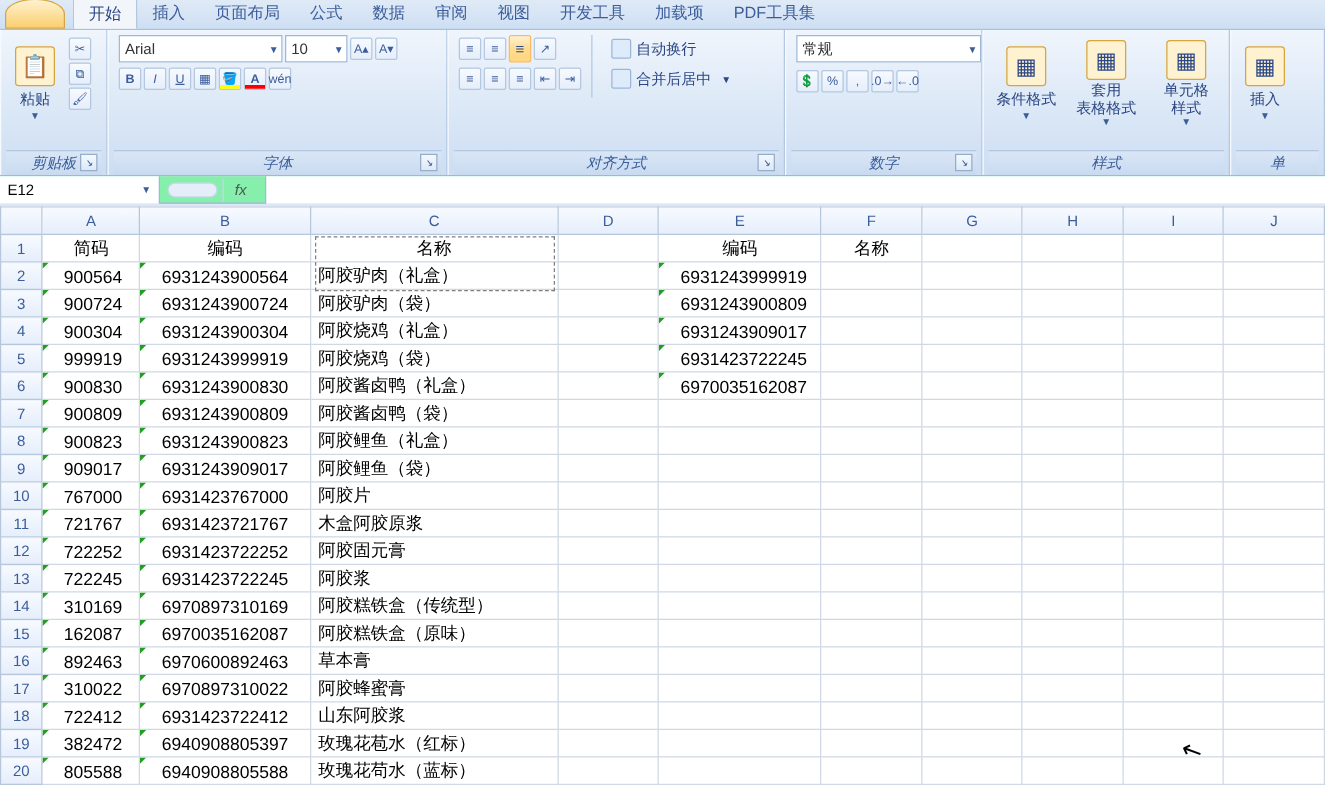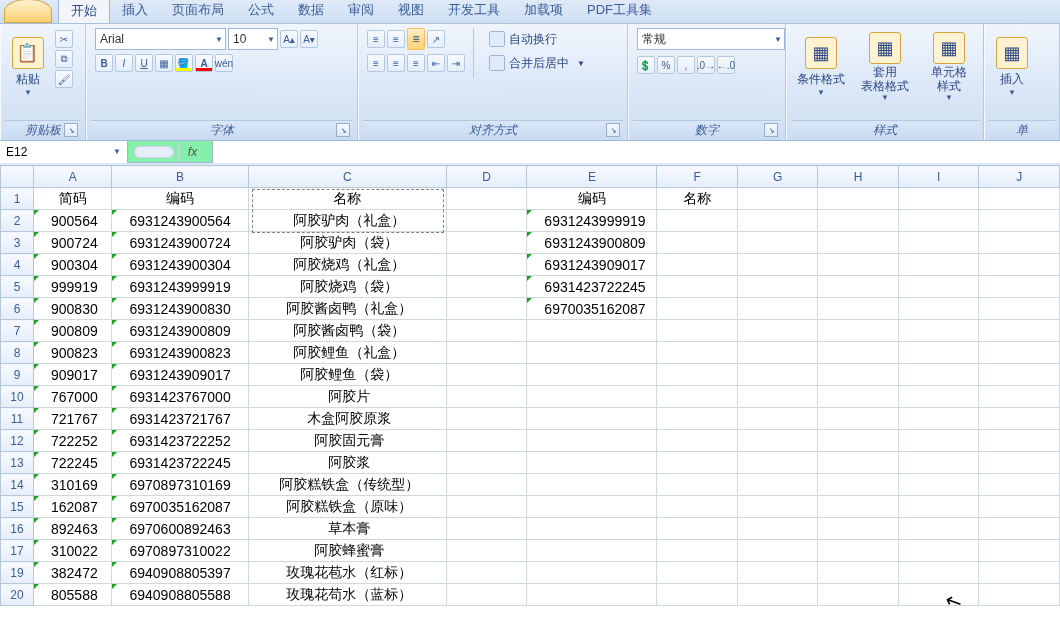--- a/index.html
+++ b/index.html
@@ -39,21 +39,21 @@
 
 
 .grid-wrap { position:absolute; top:165px; left:0; right:0; bottom:0; background:white; overflow:hidden; }
 .grid { border-collapse:collapse; table-layout:fixed; width: 1060px; font-size:14px; }
 .grid th, .grid td { border:1px solid #d0d7e5; height:22px; padding:0 2px; white-space:nowrap; overflow:hidden; font-weight:normal; }
 .grid .colhdr th { background:linear-gradient(#f7faff,#e5eefb); color:#3b5d9a; border-color:#b6c7dc; text-align:center; font-size:12px; }
 .grid .rowhdr { background:linear-gradient(#f7faff,#e5eefb); color:#3b5d9a; border-color:#b6c7dc; text-align:center; font-size:12px; }
 .grid .corner { background:linear-gradient(#f7faff,#e5eefb); border-color:#b6c7dc; }
 .grid .num { text-align:left; font-family:Arial; position:relative; padding-left:17px; }
 .grid .num::before { content:""; position:absolute; left:0; top:0; width:0; height:0; border-left:5px solid #20a020; border-bottom:5px solid transparent; }
-.grid .txt { text-align:center; padding-left:6px; }
+.grid .txt { text-align:left; padding-left:6px; }
 .grid .hdr { text-align:center; font-family:"SimSun"; }
 .dashsel { position:absolute; border:1px dashed #808080; pointer-events:none; }
 
 .cursor { position:absolute; right:98px; bottom:16px; font-size:20px; transform:rotate(-25deg); pointer-events:none; }
 
 
 .cA{width:76px}.cB{width:132px}.cC{width:192px}.cD{width:78px}.cE{width:126px}.cF{width:78px}.cG{width:78px}.cH{width:78px}.cI{width:78px}.cJ{width:78px}
 </style>
 </head>
 <body>
@@ -466,20 +466,33 @@
           <td class="txt">阿胶蜂蜜膏</td>
           <td class=""></td>
           <td class=""></td>
           <td class=""></td>
           <td class=""></td>
           <td class=""></td>
           <td class=""></td>
           <td class=""></td>
         </tr>
         <tr>
+          <th class="rowhdr">18</th>
+          <td class="num">722412</td>
+          <td class="num">6931423722412</td>
+          <td class="txt">山东阿胶浆</td>
+          <td class=""></td>
+          <td class=""></td>
+          <td class=""></td>
+          <td class=""></td>
+          <td class=""></td>
+          <td class=""></td>
+          <td class=""></td>
+        </tr>
+        <tr>
           <th class="rowhdr">19</th>
           <td class="num">382472</td>
           <td class="num">6940908805397</td>
           <td class="txt">玫瑰花苞水（红标）</td>
           <td class=""></td>
           <td class=""></td>
           <td class=""></td>
           <td class=""></td>
           <td class=""></td>
           <td class=""></td>

